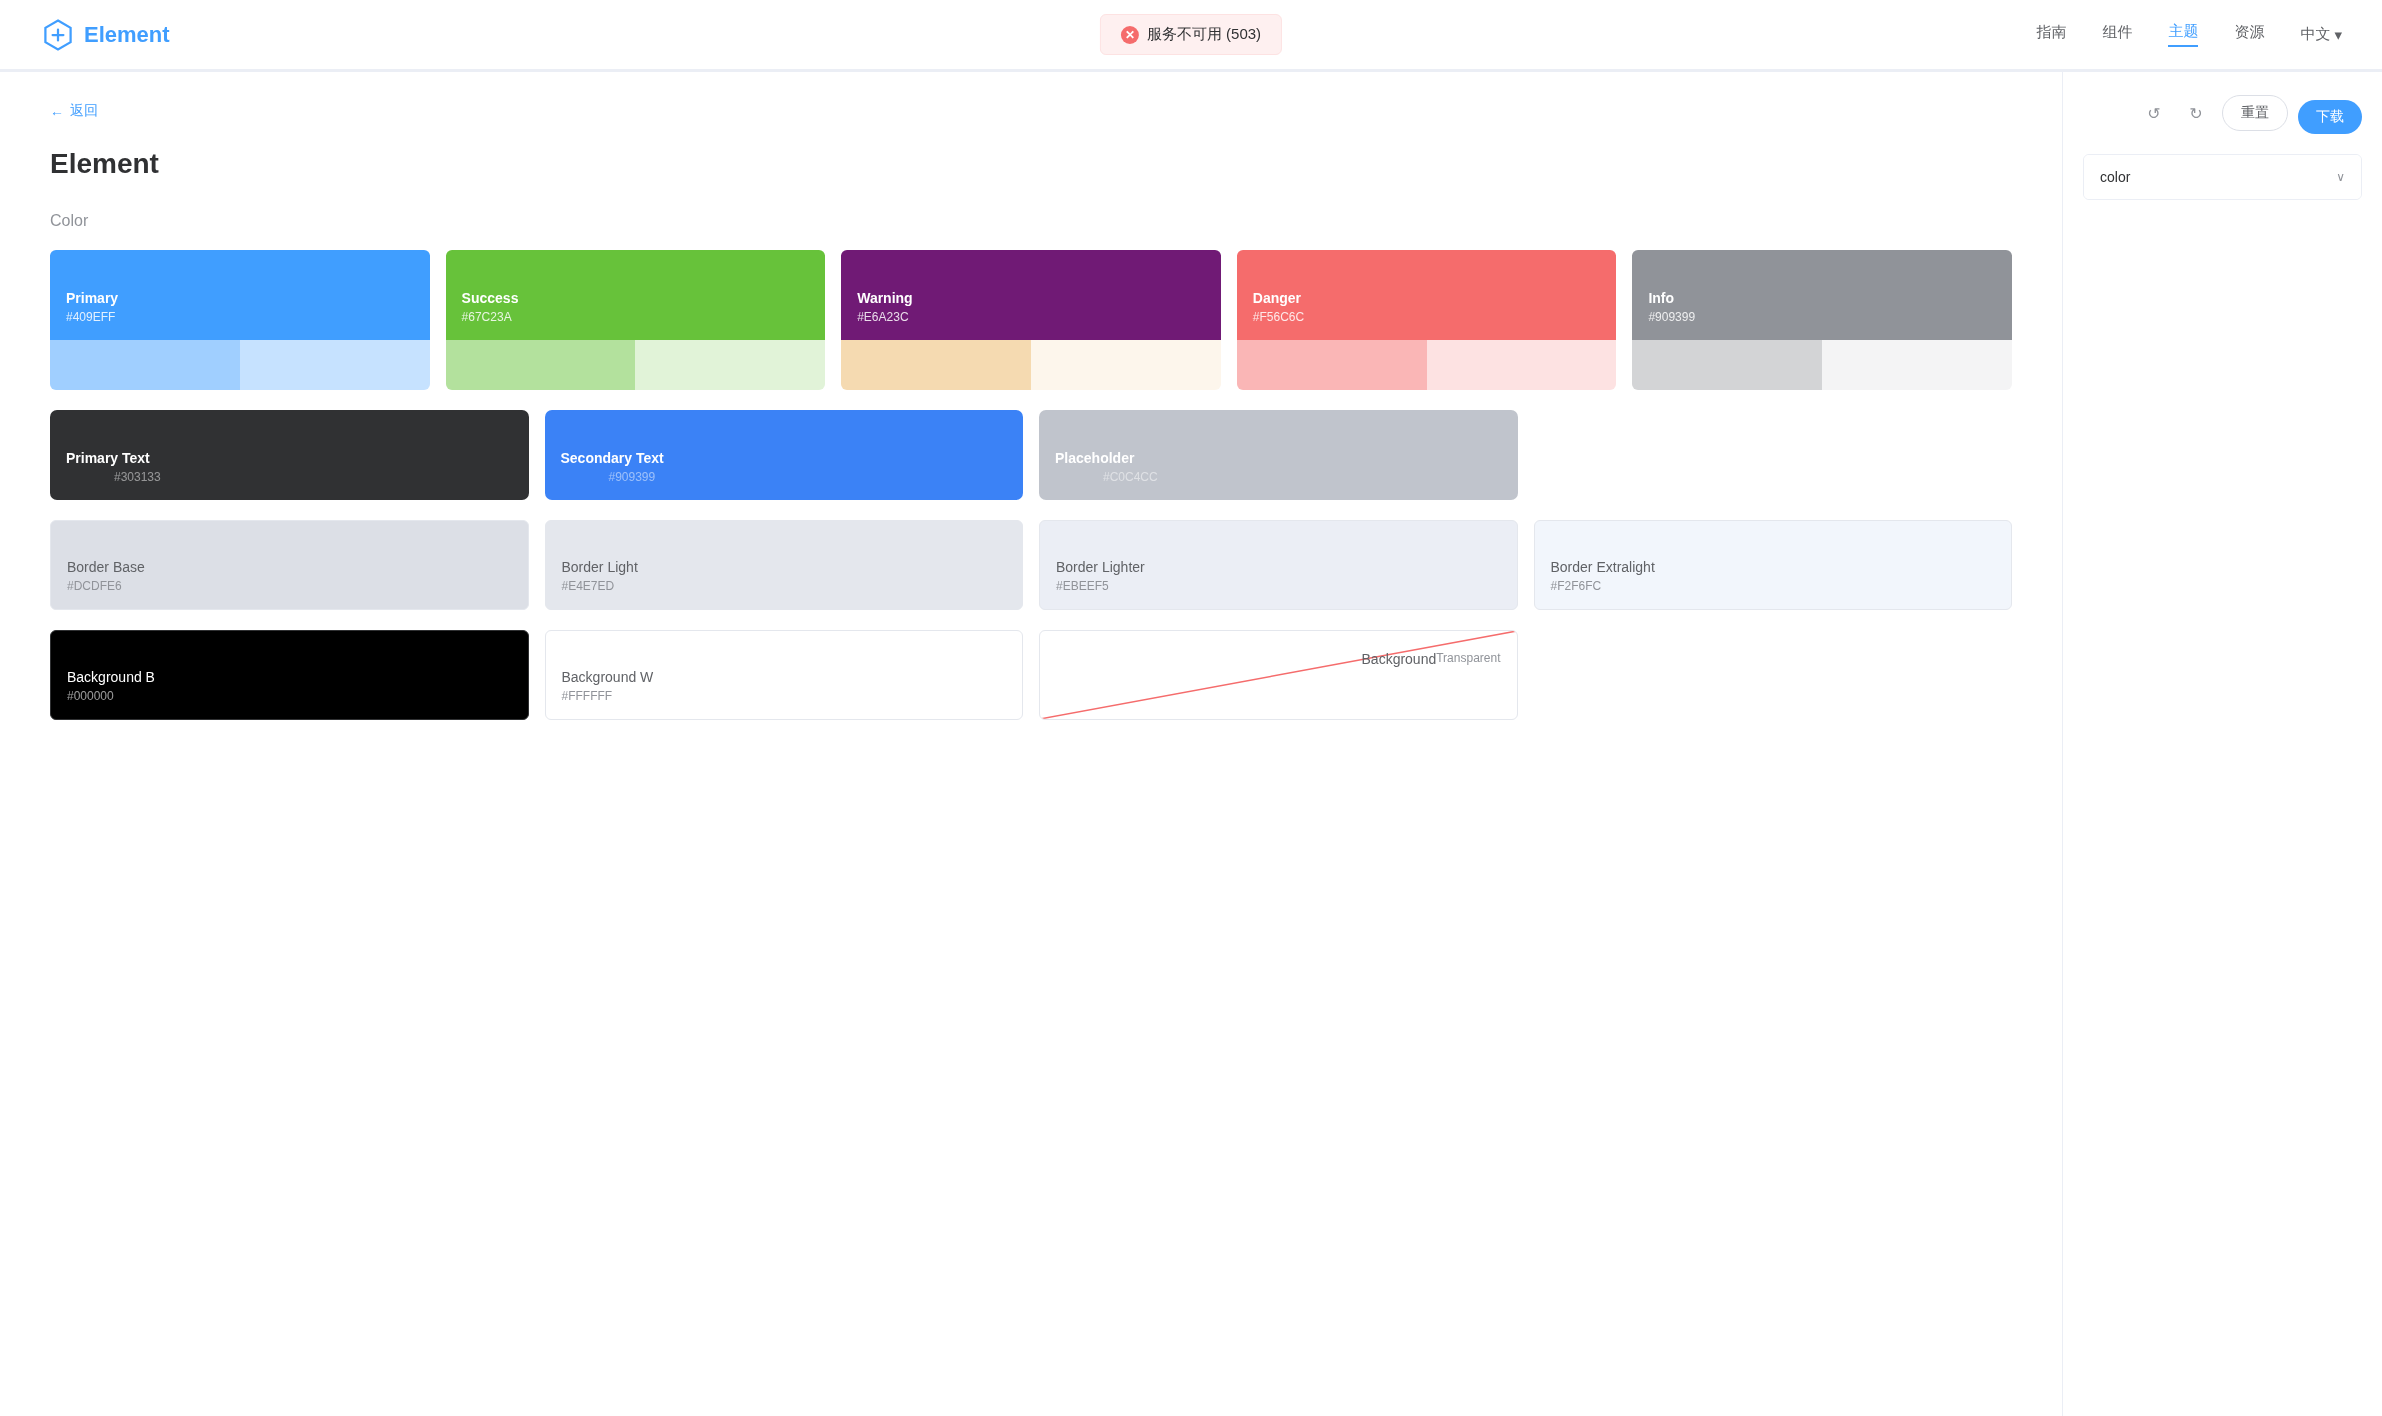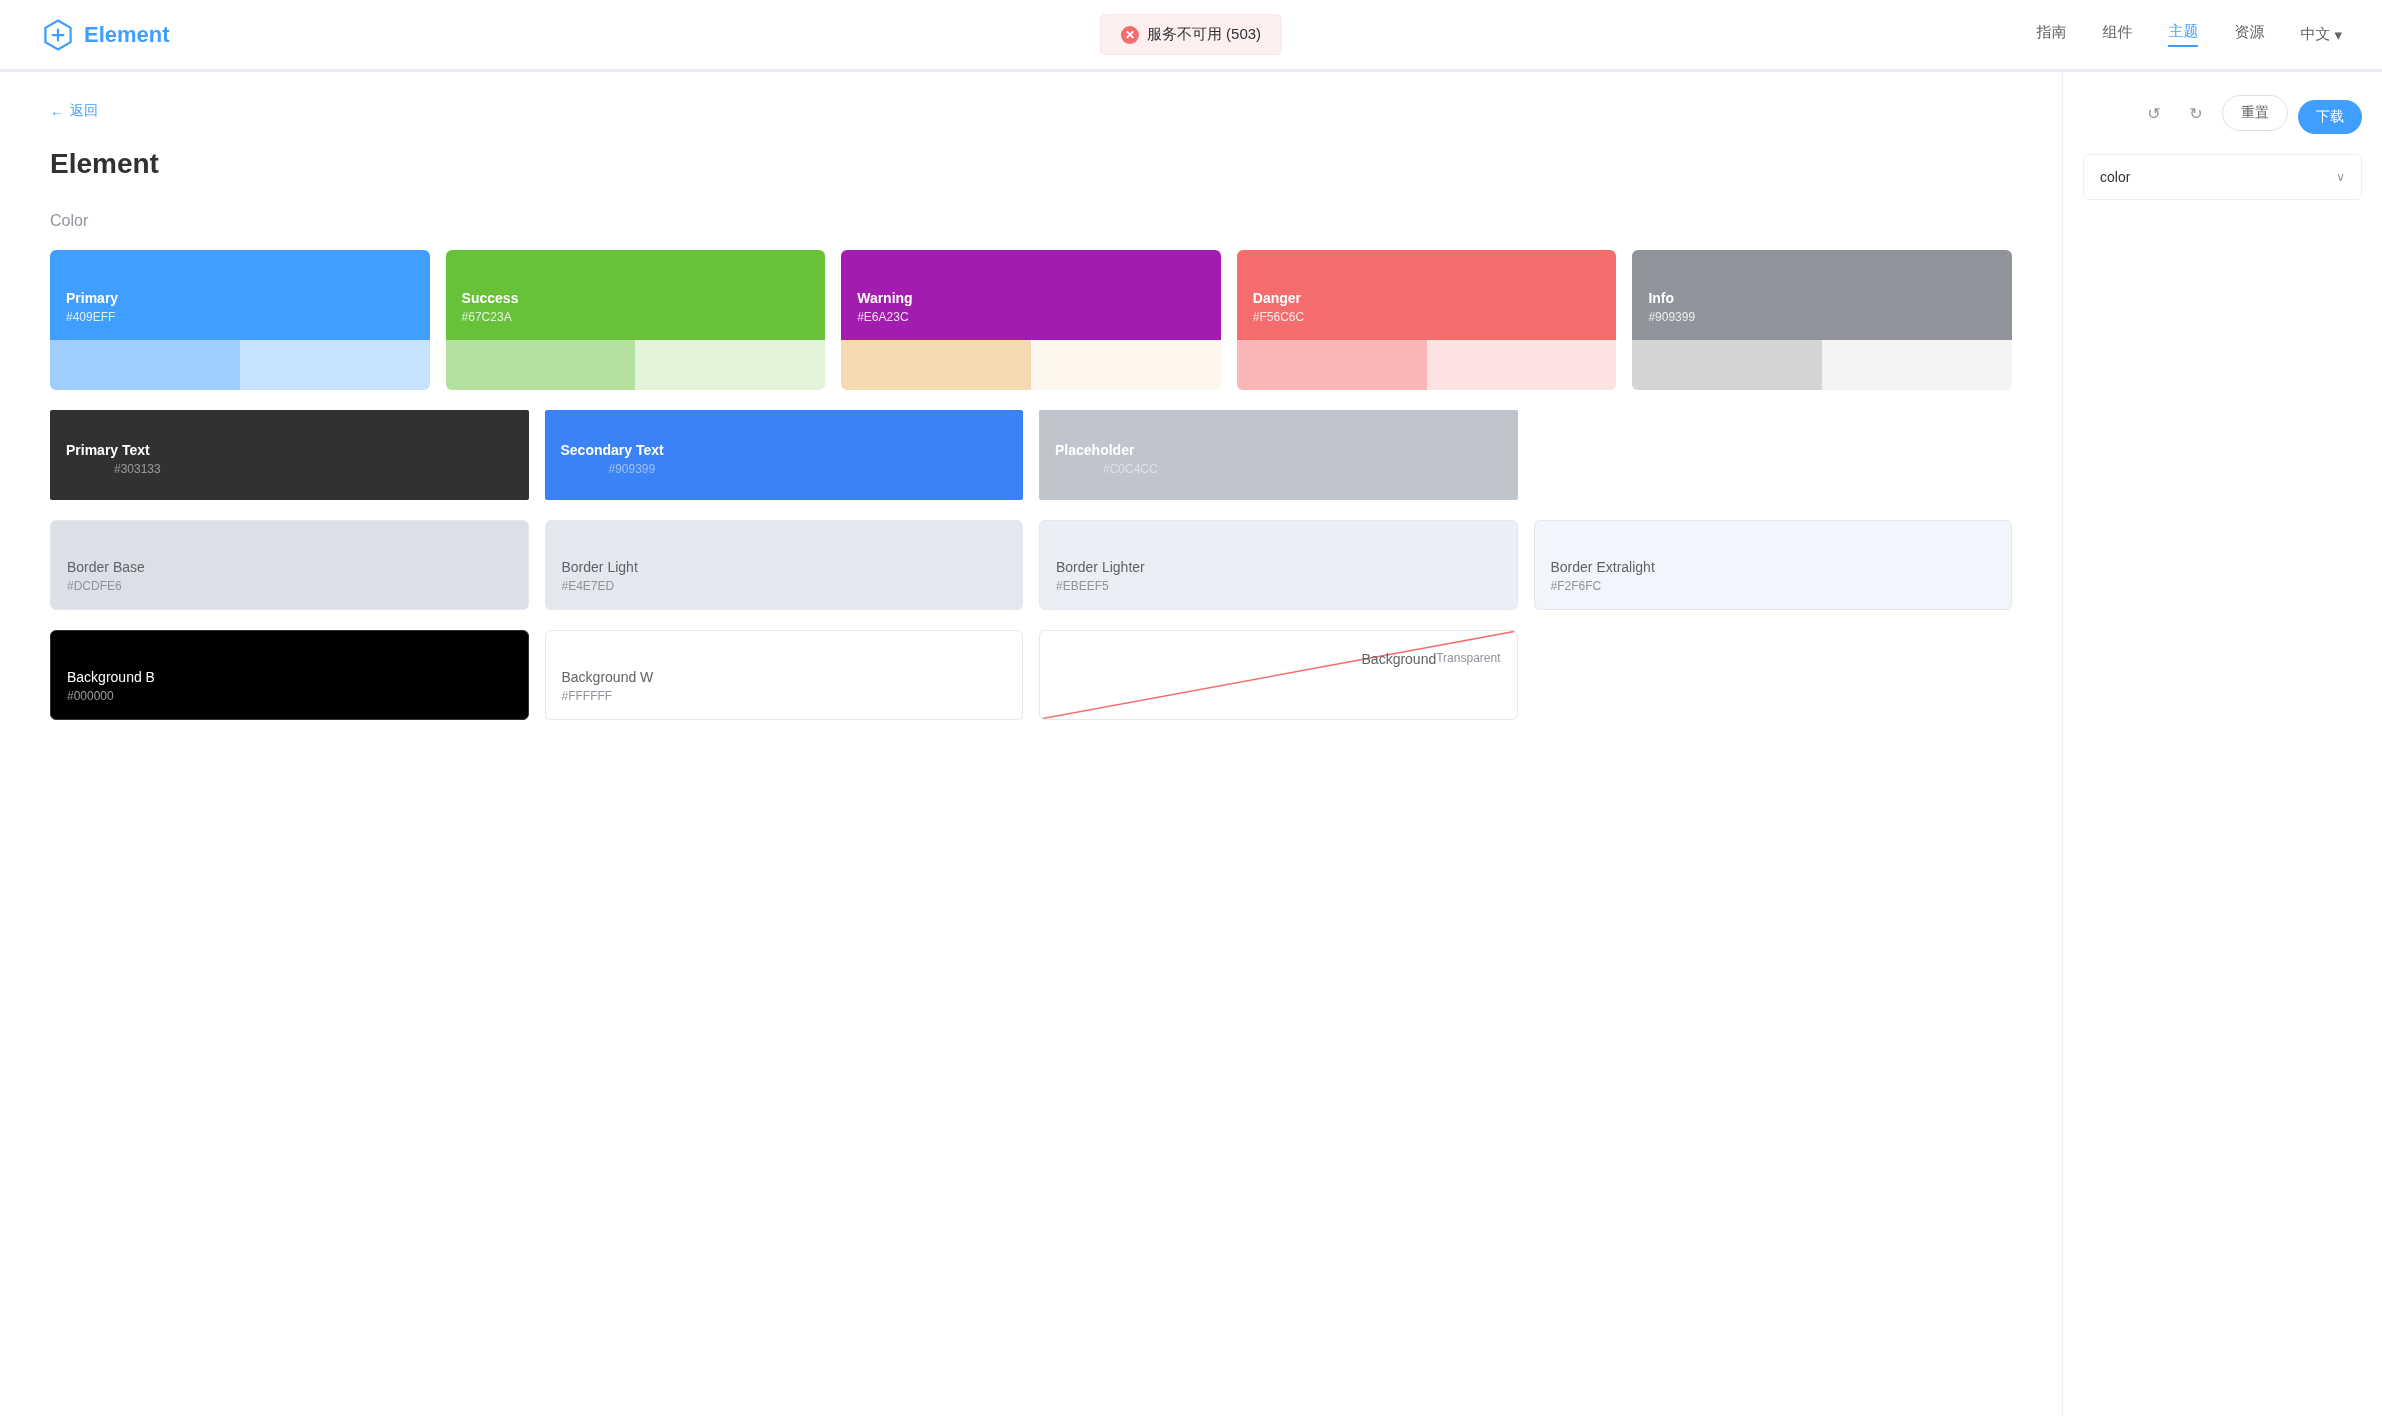--- a/index.html
+++ b/index.html
@@ -34,21 +34,21 @@
     .color-grid { display: grid; grid-template-columns: repeat(5, 1fr); gap: 16px; margin-bottom: 20px; }
     .color-card { border-radius: 6px; overflow: hidden; cursor: pointer; }
     .color-swatch { padding: 20px 16px 16px; min-height: 90px; display: flex; flex-direction: column; justify-content: flex-end; }
     .color-name { font-size: 14px; font-weight: 600; color: white; margin-bottom: 4px; }
     .color-hex { font-size: 12px; color: rgba(255,255,255,0.85); }
     .color-tints { display: flex; }
     .color-tint { flex: 1; height: 50px; }
 
     
     .text-colors-grid { display: grid; grid-template-columns: repeat(4, 1fr); gap: 16px; margin-bottom: 20px; }
-    .text-color-card { border-radius: 2px; padding: 20px 16px 24px; min-height: 90px; display: flex; flex-direction: column; justify-content: flex-end; cursor: pointer; }
+    .text-color-card { border-radius: 7px; padding: 20px 16px 16px; min-height: 90px; display: flex; flex-direction: column; justify-content: flex-end; cursor: pointer; }
     .text-color-name { font-size: 14px; font-weight: 600; margin-bottom: 4px; }
     .text-color-hex { font-size: 12px; opacity: 0.7; margin-left: 48px; }
 
     
     .border-colors-grid { display: grid; grid-template-columns: repeat(4, 1fr); gap: 16px; margin-bottom: 20px; }
     .border-color-card { border: 1px solid #e4e7ed; border-radius: 6px; padding: 20px 16px 16px; min-height: 90px; display: flex; flex-direction: column; justify-content: flex-end; cursor: pointer; background: #fff; }
     .border-color-name { font-size: 14px; color: #606266; margin-bottom: 4px; }
     .border-color-hex { font-size: 12px; color: #909399; }
 
     
@@ -132,21 +132,21 @@
           <div class="color-name">Success</div>
           <div class="color-hex">#67C23A</div>
         </div>
         <div class="color-tints">
           <div class="color-tint" style="background:#b3e19d;"></div>
           <div class="color-tint" style="background:#e1f3d8;"></div>
         </div>
       </div>
 
       <div class="color-card">
-        <div class="color-swatch" style="background:#a21caf;">
+        <div class="color-swatch" style="background:#701a75;">
           <div class="color-name">Warning</div>
           <div class="color-hex">#E6A23C</div>
         </div>
         <div class="color-tints">
           <div class="color-tint" style="background:#f5dab1;"></div>
           <div class="color-tint" style="background:#fdf6ec;"></div>
         </div>
       </div>
 
       <div class="color-card">

